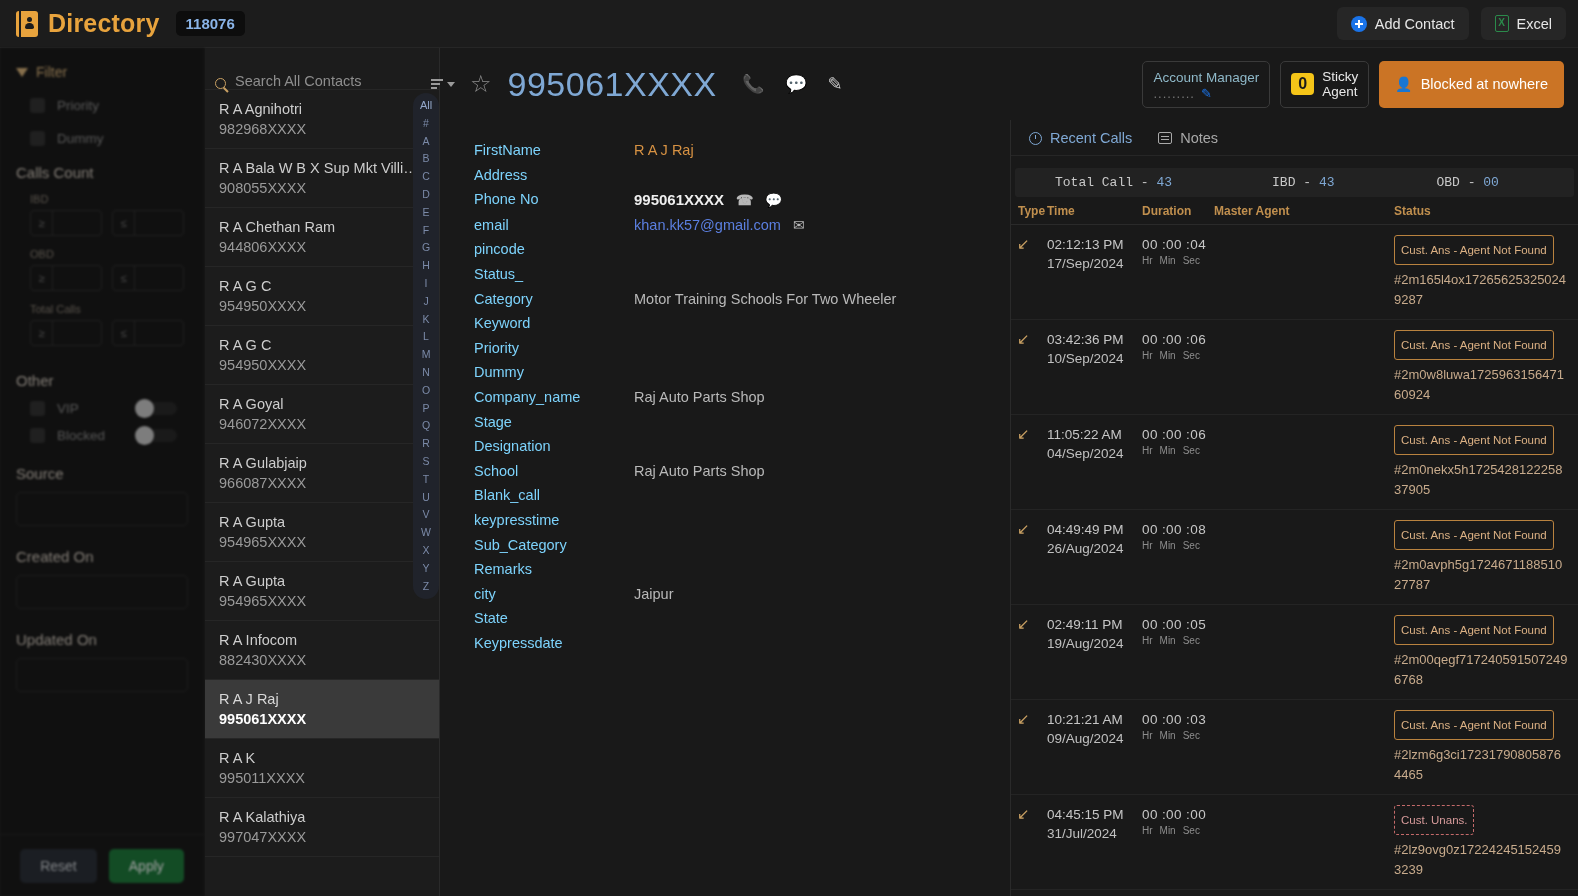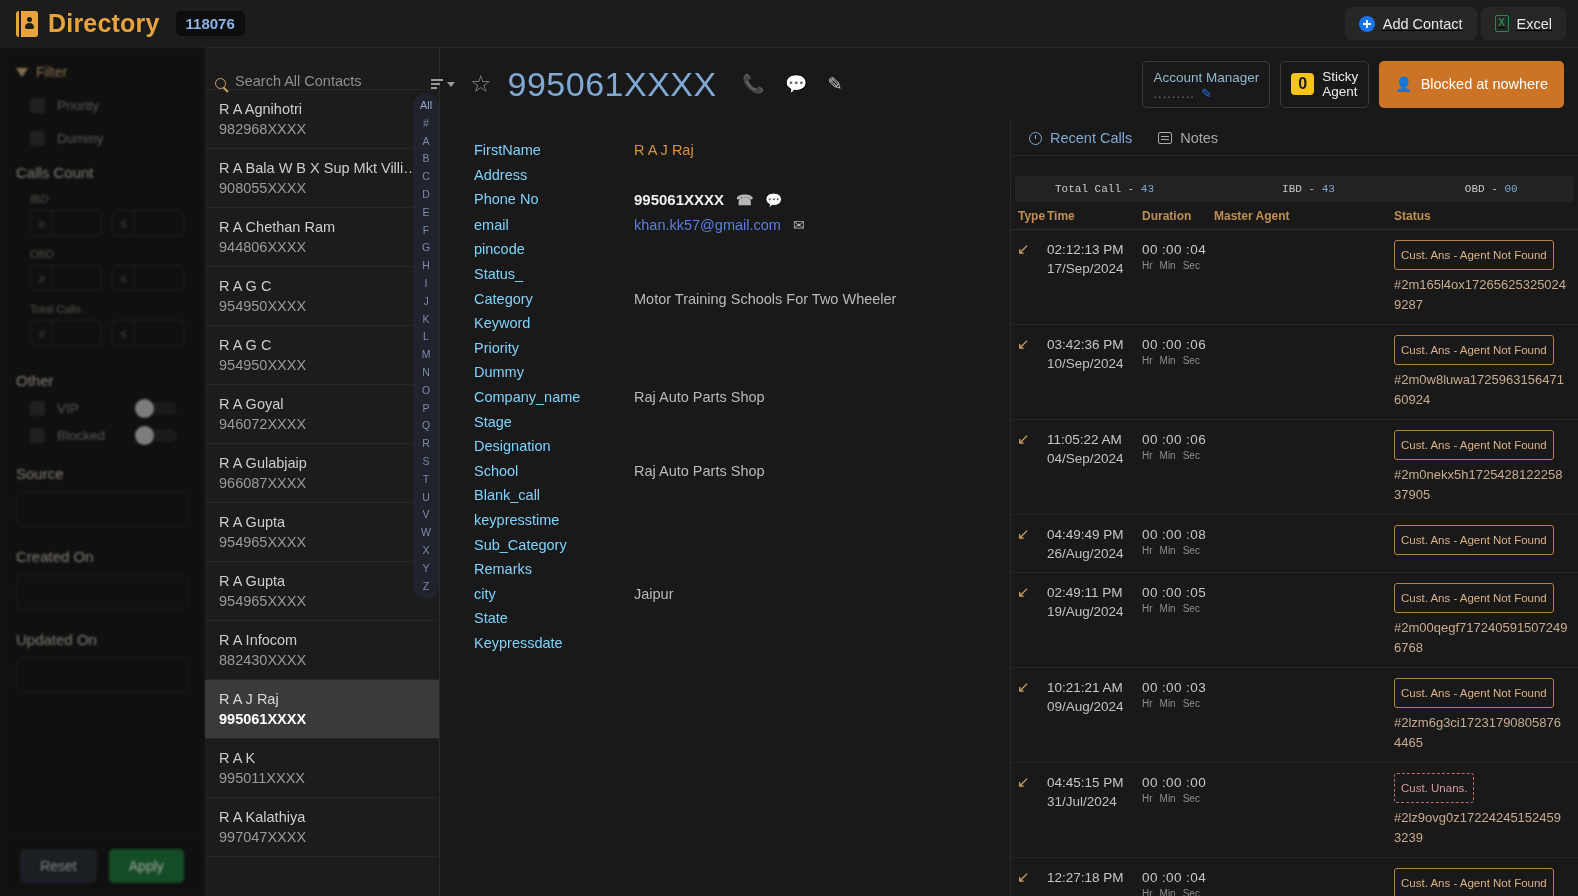--- a/index.html
+++ b/index.html
@@ -35,21 +35,21 @@
   }
   .book-icon .person::after {
     content:""; position:absolute; top:6px; left:0px; width:9px; height:6px;
     border-radius: 5px 5px 2px 2px; background:#1c1c1c;
   }
   .brand-title { color: #e8a33d; font-size: 25px; font-weight: 600; letter-spacing: .2px; }
   .brand-count {
     background: #0d0d0d; color: #8ab4e8; font-size: 15px; font-weight: 600;
     padding: 4px 10px; border-radius: 5px; margin-left: 6px;
   }
-  .topbar-right { margin-left: auto; display: flex; gap: 4px; text-decoration: underline; }
+  .topbar-right { margin-left: auto; display: flex; gap: 12px; }
   .tb-btn {
     display: flex; align-items: center; gap: 8px;
     background: #262626; border: none; border-radius: 6px;
     color: #e6e6e6; font-size: 14.5px; padding: 8px 14px; cursor: pointer;
     font-family: inherit;
   }
   .plus-circle {
     width: 16px; height: 16px; border-radius: 50%; background: #1a73e8;
     position: relative; flex: 0 0 auto;
   }
@@ -238,22 +238,22 @@
   }
   .note-ico {
     width: 14px; height: 12px; border: 1.4px solid #a9a9a9; border-radius: 2px;
     position: relative;
   }
   .note-ico::after {
     content:""; position:absolute; left:2px; top:2.5px; width:8px; height:1.3px;
     background:#a9a9a9; box-shadow: 0 3px 0 #a9a9a9;
   }
   .totals {
-    display: flex; background: #222222; margin: 20px 4px 0 4px; border-radius: 3px;
-    padding: 7px 0; font-family: "Liberation Mono", monospace; font-size: 11px; gap: 28px;
+    display: flex; background: #222222; margin: 12px 4px 0 4px; border-radius: 3px;
+    padding: 7px 0; font-family: "Liberation Mono", monospace; font-size: 13px;
   }
   .totals div { color: #c9c9c9; }
   .totals .t1 { margin-left: 40px; }
   .totals .t2 { margin-left: 100px; }
   .totals .t3 { margin-left: 102px; }
   .totals b { color: #7fa8d4; font-weight: 400; }
   .calls-head {
     display: flex; padding: 7px 0 6px 0; border-bottom: 1px solid #2a2a2a;
     color: #c08f4e; font-size: 12px; font-weight: 700;
   }
@@ -752,21 +752,21 @@
                 </div>
                 <div class="c-dur">
                   <div class="v">00 :00 :08</div>
                   <div class="u">
                     <span>Hr</span>
                     <span>Min</span>
                     <span>Sec</span>
                   </div>
                 </div>
                 <div class="c-agent"></div>
-                <div class="c-stat"><div class="badge">Cust. Ans - Agent Not Found</div></div>
+                <div class="c-stat"><div class="badge">Cust. Ans - Agent Not Found</div><div class="c-ref">#2m0avph5g172467118851027787</div></div>
               </div>
               <div class="crow">
                 <div class="c-type">↙</div>
                 <div class="c-time">
                   <div class="t">02:49:11 PM</div>
                   <div class="d">19/Aug/2024</div>
                 </div>
                 <div class="c-dur">
                   <div class="v">00 :00 :05</div>
                   <div class="u">

